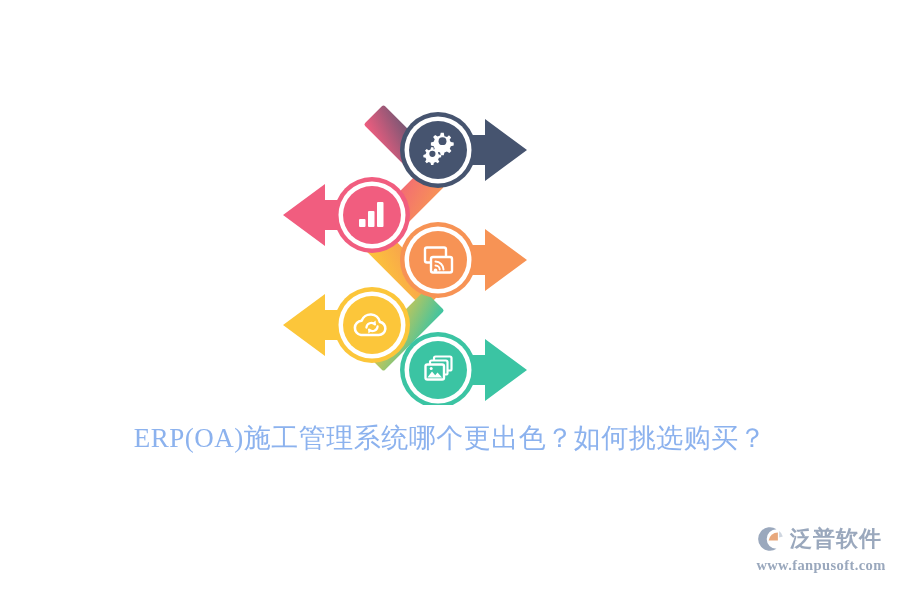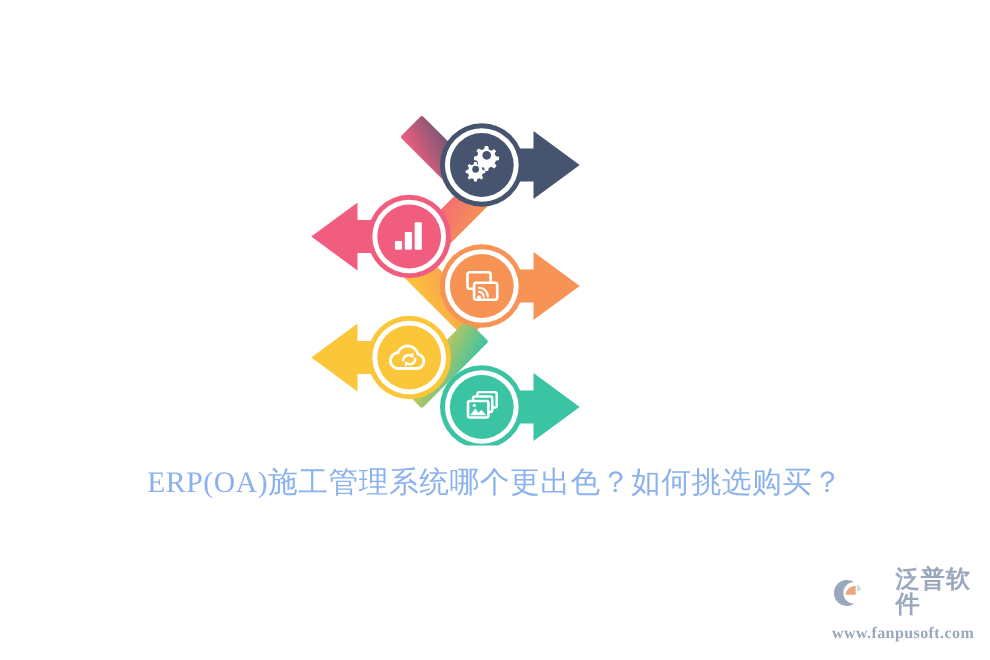--- a/index.html
+++ b/index.html
@@ -64,30 +64,29 @@
     height: 30px;
     flex: 0 0 30px;
   }
   .wm-name {
     font-family: "DejaVu Sans", sans-serif;
     font-size: 22px;
     font-weight: bold;
     color: #9aa8bd;
     line-height: 1;
     letter-spacing: 1px;
-    margin-left: 24px;
   }
   .wm-url {
     font-family: "Liberation Serif", serif;
     font-size: 14.5px;
     font-weight: bold;
     color: #9aa8bd;
     letter-spacing: 0.4px;
     text-align: center;
-    margin-top: 12px;
+    margin-top: 1px;
   }
 </style>
 </head>
 <body>
 
 <div id="canvas">
 
   <div class="infographic">
     <svg viewBox="0 0 300 310" xmlns="http://www.w3.org/2000/svg">
       <defs>

